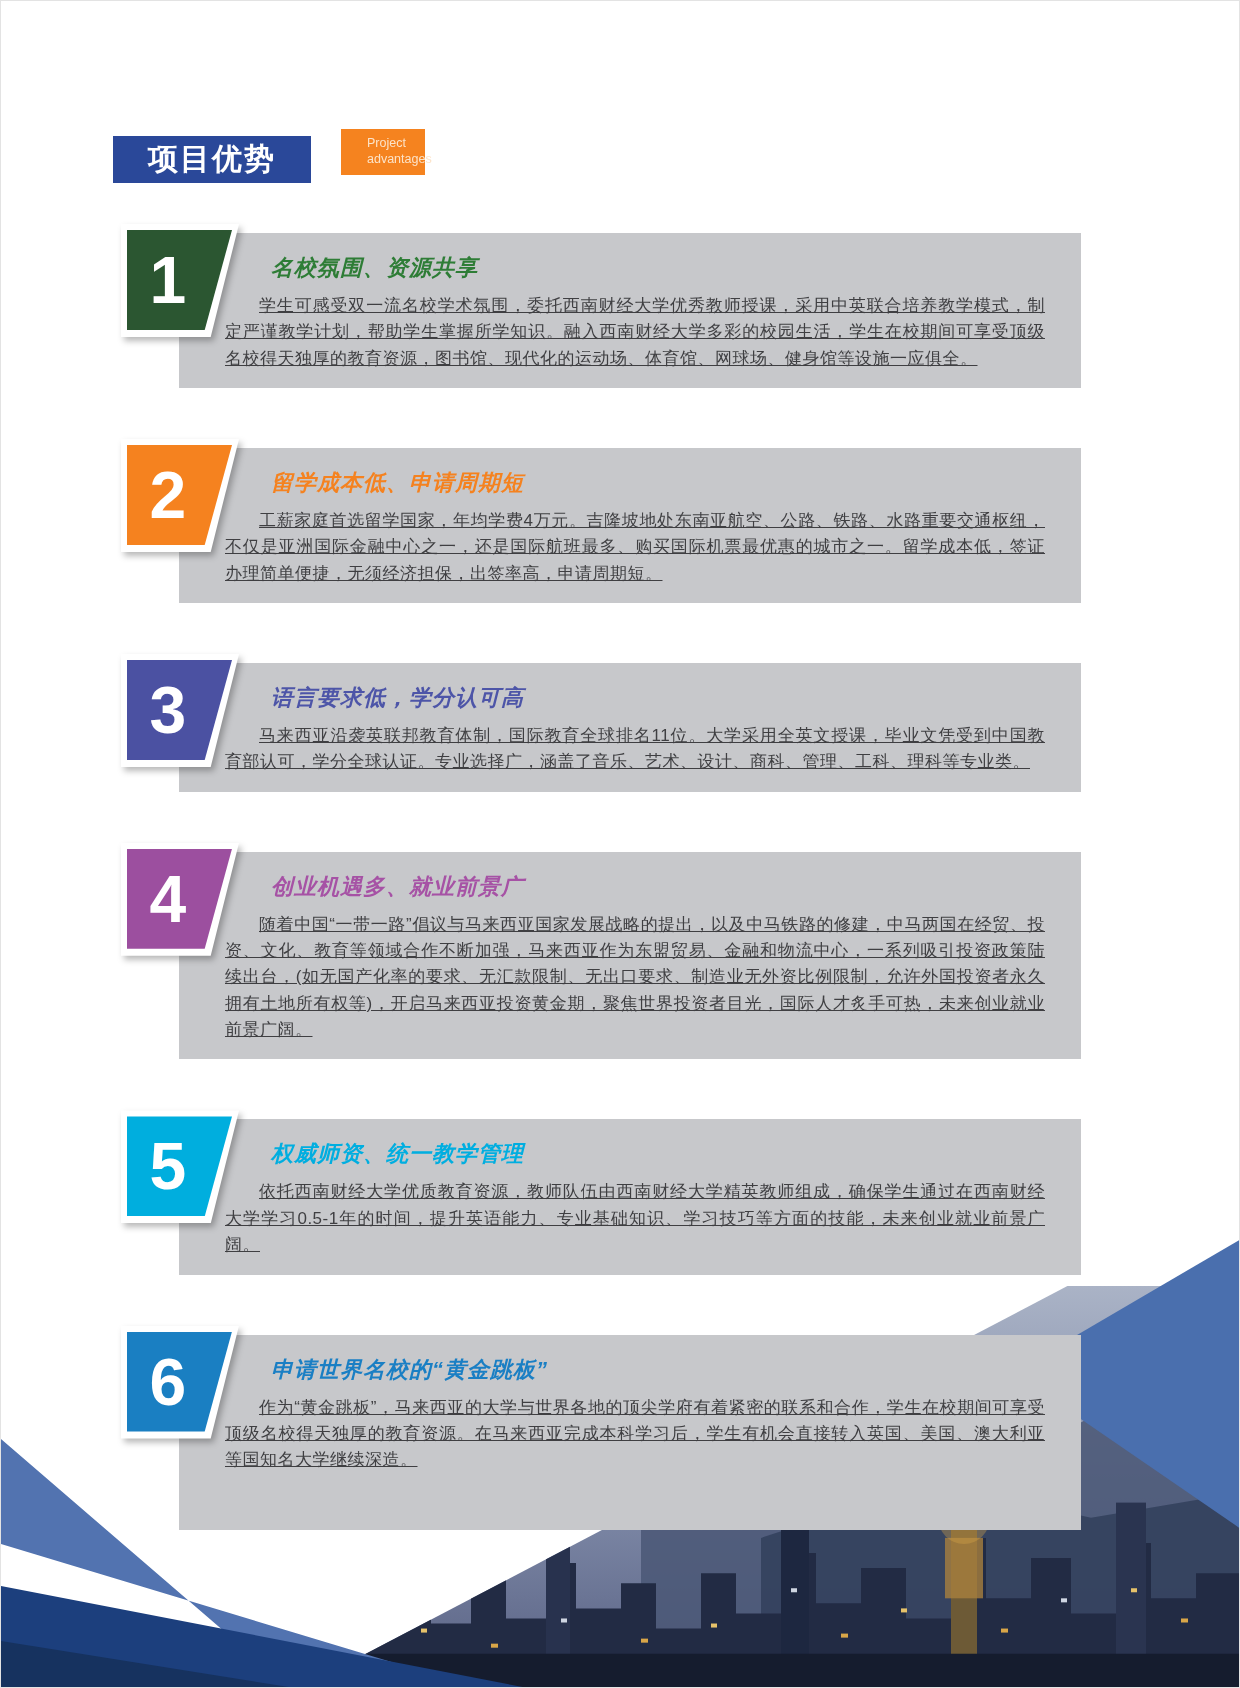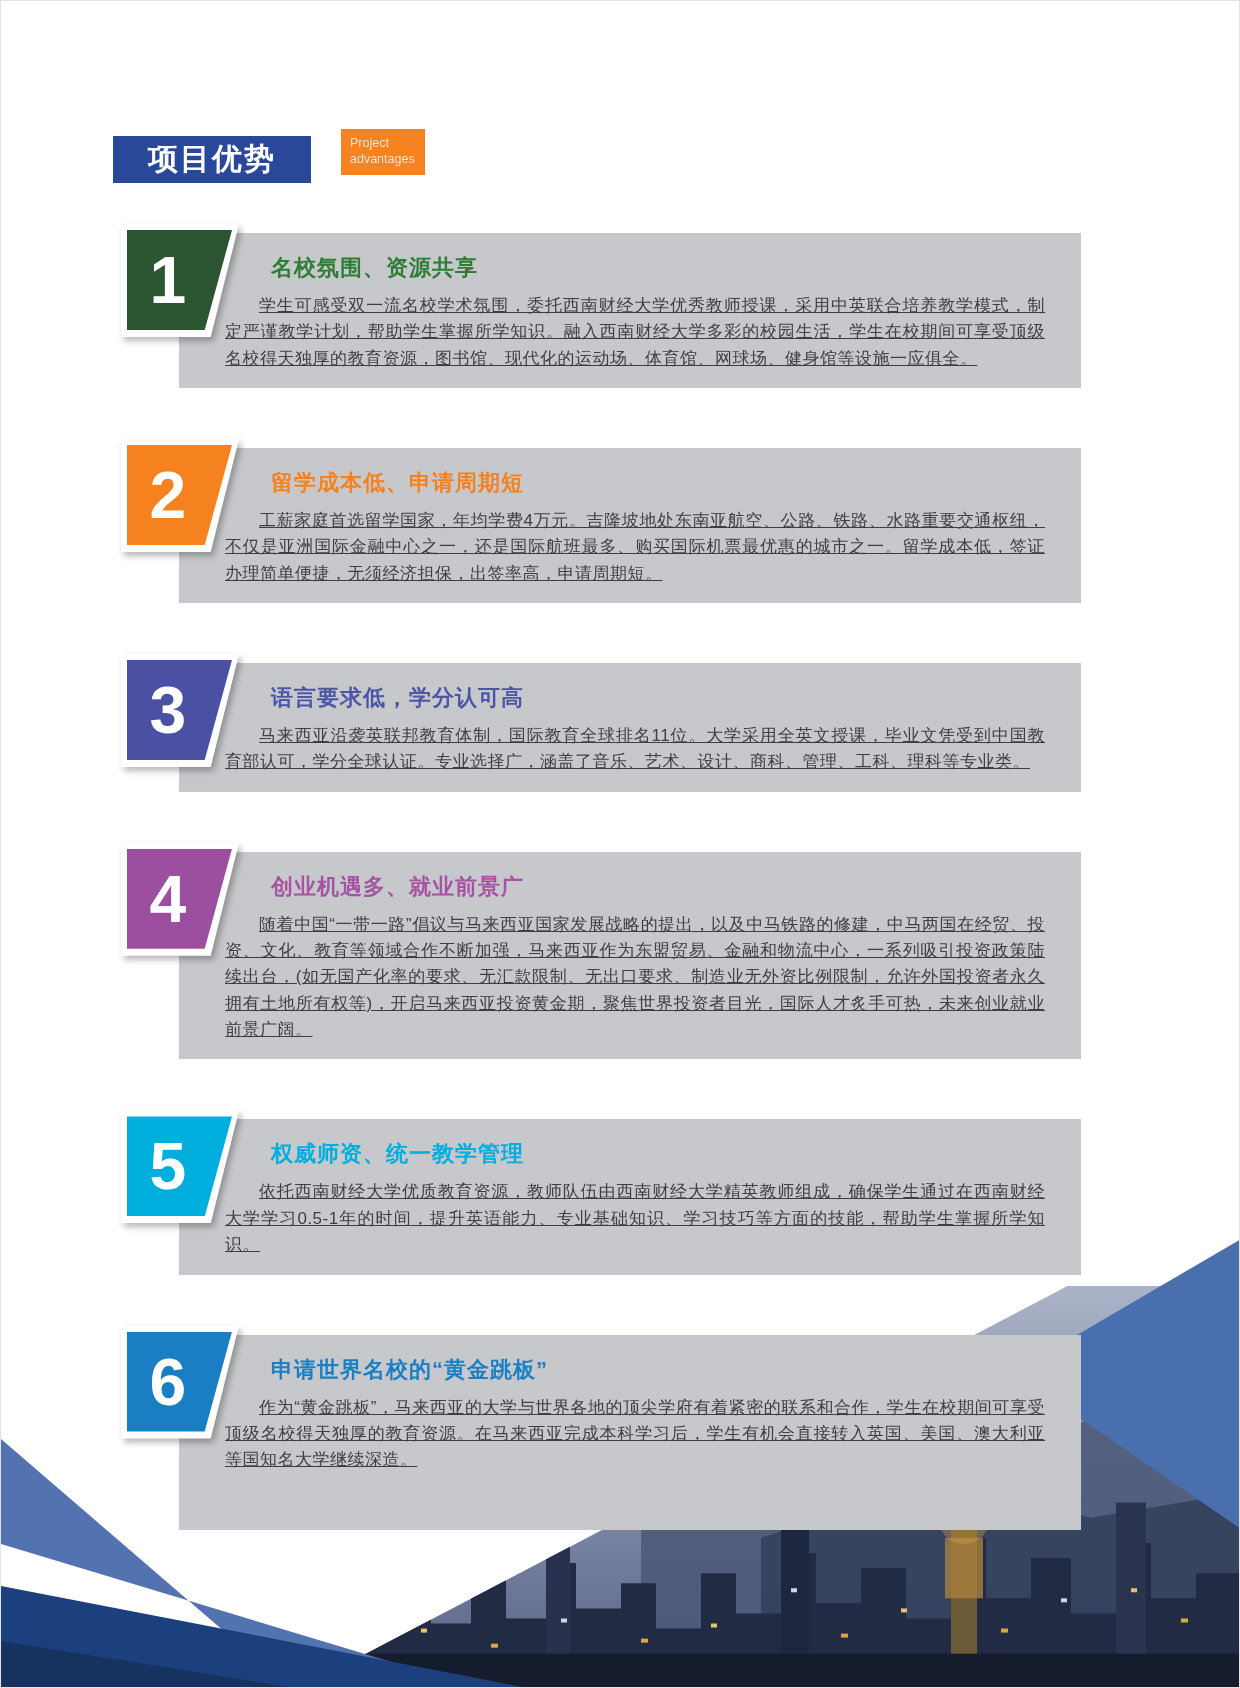--- a/index.html
+++ b/index.html
@@ -22,21 +22,21 @@
   .hdr-bar{
     position:absolute;left:0;top:0;width:198px;height:47px;
     background:var(--header_blue);
     display:flex;align-items:center;justify-content:center;text-align:center;
   }
   .hdr-bar span{color:#fff;font-size:30px;font-weight:bold;letter-spacing:2px;}
   .hdr-tag{
     position:absolute;left:228px;top:-7px;width:84px;height:46px;
     background:var(--header_orange);
     color:#fce3c8;font-size:12.5px;line-height:1.25;
-    padding:7px 0 0 9px;box-sizing:border-box;
+    padding:7px 0 0 26px;box-sizing:border-box;
   }
 
   
   .sections{position:absolute;left:178px;top:232px;width:902px;z-index:4;}
   .section{
     position:relative;
     background:var(--box_gray);
     margin-bottom:60px;
     padding:16px 36px 16px 46px;
   }
@@ -58,20 +58,21 @@
   }
   .badge .b-num{
     color:#ffffff;font-size:66px;font-weight:bold;
     margin-right:22%;line-height:1;
   }
   .sec-title{
     margin:4px 0 10px 46px;
     font-size:22px;font-weight:bold;
     color:var(--title);
     letter-spacing:1px;
+    font-style:italic;
   }
   .sec-body{
     font-size:17px;line-height:1.55;color:#3f3f42;
     text-align:justify;text-indent:2em;
     letter-spacing:0.5px;
     text-decoration:underline;
   }
 
   
   .photo{
@@ -161,21 +162,21 @@
     </div>
 
     <div class="section" style="--badge: #00aede; --title: #00aee0;">
       <div class="badge">
         <div class="b-outer"></div>
         <div class="b-inner">
             <span class="b-num">5</span>
           </div>
       </div>
       <div class="sec-title">权威师资、统一教学管理</div>
-      <div class="sec-body">依托西南财经大学优质教育资源，教师队伍由西南财经大学精英教师组成，确保学生通过在西南财经大学学习0.5-1年的时间，提升英语能力、专业基础知识、学习技巧等方面的技能，帮助学生掌握所学知识。</div>
+      <div class="sec-body">依托西南财经大学优质教育资源，教师队伍由西南财经大学精英教师组成，确保学生通过在西南财经大学学习0.5-1年的时间，提升英语能力、专业基础知识、学习技巧等方面的技能，未来创业就业前景广阔。</div>
     </div>
 
     <div class="section tall" style="--badge: #1a7fc2; --title: #1a7fc4;">
       <div class="badge">
         <div class="b-outer"></div>
         <div class="b-inner">
             <span class="b-num">6</span>
           </div>
       </div>
       <div class="sec-title">申请世界名校的“黄金跳板”</div>

